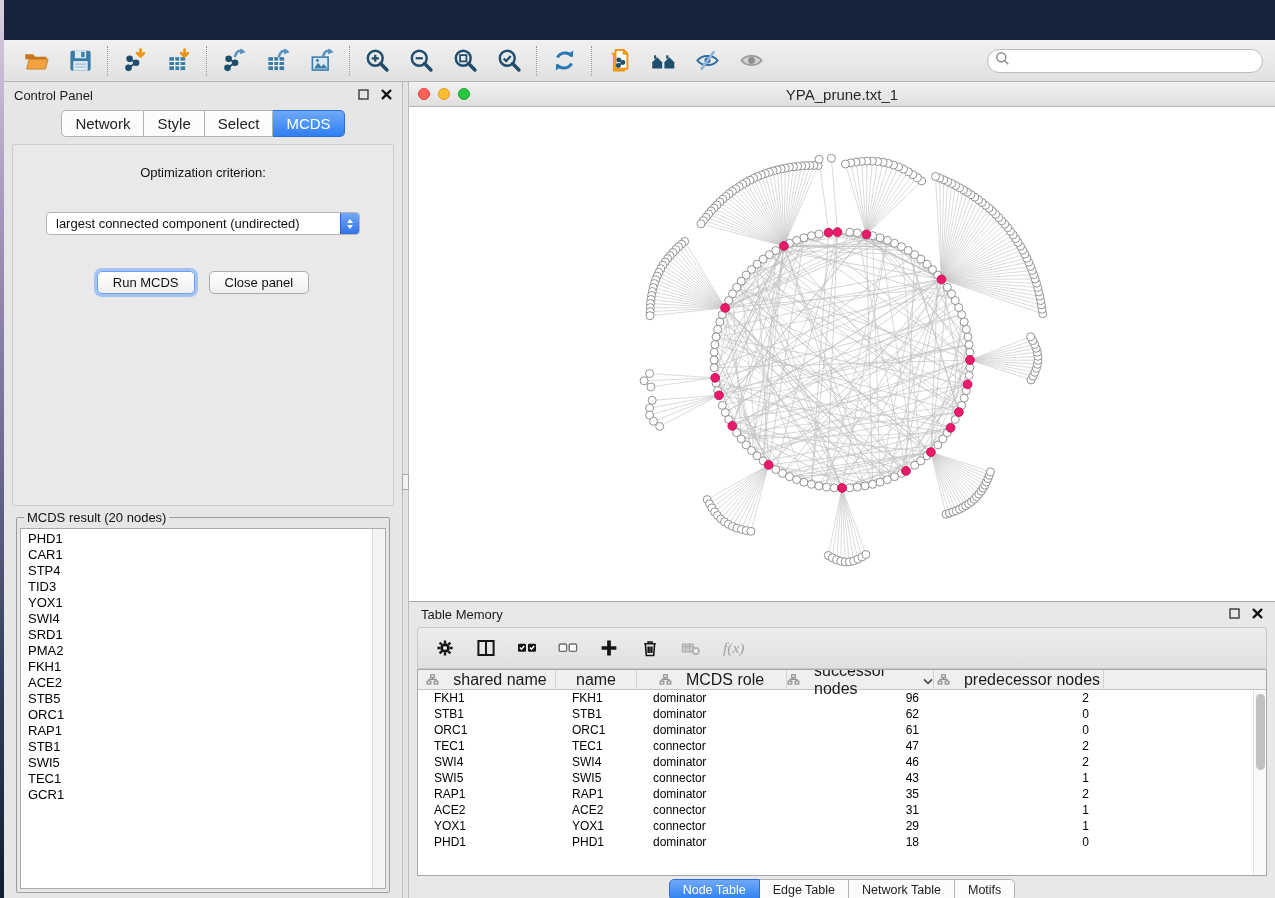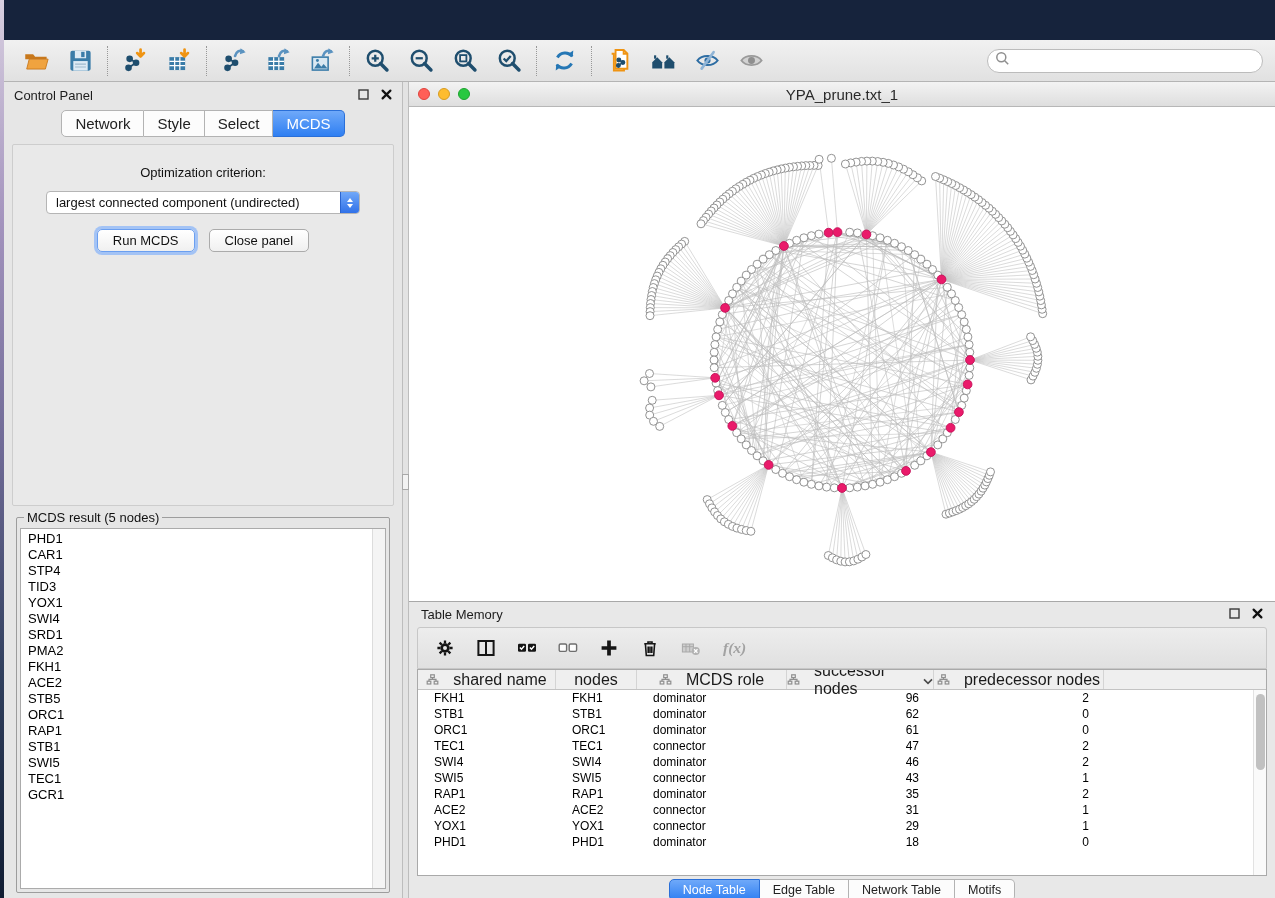--- a/index.html
+++ b/index.html
@@ -25,21 +25,21 @@
   .control-panel { width:398px; flex:none; background:#e6e6e6; display:flex; flex-direction:column; }
   .panel-titlebar { height:26px; display:flex; align-items:center; padding:0 10px; flex:none; }
   .panel-title { font-size:13px; color:#1c1c1c; }
   .panel-ctrls { margin-left:auto; display:flex; gap:12px; align-items:center; }
   .ctab-row { display:flex; justify-content:center; margin-top:2px; flex:none; }
   .ctab { font-size:15px; padding:4px 13px; background:#fcfcfc; border:1px solid #b3b3b3; border-left:none; color:#222; }
   .ctab:first-child { border-left:1px solid #b3b3b3; border-radius:5px 0 0 5px; }
   .ctab:last-child { border-radius:0 5px 5px 0; }
   .ctab.active { background:linear-gradient(#6fa9f9,#2f7ff2); border-color:#2a6fd8; color:#fff; }
   .tab-content { margin:7px 8px 0; background:#e9e9e9; border:1px solid #cdcdcd; border-radius:2px; height:362px;
-    display:flex; flex-direction:column; align-items:center; flex:none; }
+    display:flex; flex-direction:column; align-items:center; flex:none;gap:21px; }
   .opt-label { margin-top:20px; font-size:13px; color:#111; }
   .combo { margin-top:11px; width:314px; height:23px; background:#fff; border:1px solid #b5b5b5; border-radius:4px;
     display:flex; align-items:center; overflow:hidden; }
   .combo-value { flex:1; font-size:13px; padding:0 9px; color:#111; white-space:nowrap; }
   .combo-stepper { width:19px; height:23px; background:linear-gradient(#74abf9,#2e6fe8); border-left:1px solid #2a64cf;
     display:flex; flex-direction:column; align-items:center; justify-content:center; gap:2px; }
   .combo-stepper i { width:0; height:0; border-left:3.5px solid transparent; border-right:3.5px solid transparent; display:block; }
   .chev-up { border-bottom:4px solid #fff; }
   .chev-dn { border-top:4px solid #fff; }
   .btn-row { margin-top:15px; display:flex; gap:14px; }
@@ -68,21 +68,21 @@
   .light.green { background:#28c840; border:1px solid #1ea32f; }
   .net-title { position:absolute; left:0; right:0; text-align:center; font-size:15px; color:#2a2a2a; }
   .net-canvas { flex:1; position:relative; background:#fff; }
   .net-canvas svg { position:absolute; inset:0; width:100%; height:100%; }
 
   
   .table-panel { flex:1; background:#e8e8e8; border-top:1px solid #a8a8a8; display:flex; flex-direction:column; min-height:0; }
   .tp-titlebar { height:24px; flex:none; display:flex; align-items:center; padding:0 12px; }
   .tp-toolbar { margin:1px 8px 0; height:42px; flex:none; background:linear-gradient(#ededed,#e0e0e0);
     border:1px solid #c7c7c7; border-radius:3px 3px 0 0; display:flex; align-items:center; gap:21px; padding:0 17px; }
-  .tp-tbtn { display:flex; align-items:center; justify-content:center;font-weight:bold; }
+  .tp-tbtn { display:flex; align-items:center; justify-content:center; }
   .table-wrap { margin:0 8px; flex:1; background:#fff; border:1px solid #a9a9a9; position:relative; overflow:hidden; min-height:0; }
   .thead { display:flex; height:20px; background:#efefef; border-bottom:1px solid #c3c3c3; }
   .th { display:flex; align-items:center; justify-content:center; gap:14px; border-right:1px solid #d4d4d4;
     font-size:16px; color:#1a1a1a; flex:none; }
   .tr { display:flex; height:16px; align-items:center; font-size:12px; color:#000; }
   .td { flex:none; white-space:nowrap; overflow:hidden; }
   .td.left { padding-left:16px; text-align:left; }
   .td.right { padding-right:15px; text-align:right; }
   .c0 { width:138px; } .c1 { width:81px; } .c2 { width:150px; } .c3 { width:147px; } .c4 { width:170px;align-items:flex-end; }
   .vscroll { position:absolute; right:0; top:20px; bottom:0; width:13px; background:#fafafa; border-left:1px solid #e2e2e2; }
@@ -308,21 +308,21 @@
               <i class="chev-dn"></i>
             </span>
         </div>
         <div class="btn-row">
           <button class="mac-btn focused">Run MCDS</button>
           <button class="mac-btn">Close panel</button>
         </div>
       </div>
 
       <fieldset class="mcds-fieldset">
-        <legend>MCDS result (5 nodes)</legend>
+        <legend>MCDS result (20 nodes)</legend>
         <div class="mcds-list" id="mcds-list">
           <div class="mcds-scroll"></div>
         <div>PHD1</div>
             <div>CAR1</div>
             <div>STP4</div>
             <div>TID3</div>
             <div>YOX1</div>
             <div>SWI4</div>
             <div>SRD1</div>
             <div>PMA2</div>
@@ -1109,21 +1109,21 @@
                     <g fill="none" stroke="#8f8f8f" stroke-width="1.2">
                       <rect x="4.2" y="0.8" width="3.6" height="2.8"></rect>
                       <rect x="0.7" y="7.2" width="3.6" height="2.8"></rect>
                       <rect x="7.7" y="7.2" width="3.6" height="2.8"></rect>
                       <path d="M6 3.6v1.7M2.5 7.2V5.3h7v1.9"></path>
                     </g>
                   </svg></span>
                 <span>shared name</span>
               </div>
               <div class="th c1">
-                <span>nodes</span>
+                <span>name</span>
               </div>
               <div class="th c2">
                 <span><svg width="13" height="11" viewBox="0 0 12 11">
                     <g fill="none" stroke="#8f8f8f" stroke-width="1.2">
                       <rect x="4.2" y="0.8" width="3.6" height="2.8"></rect>
                       <rect x="0.7" y="7.2" width="3.6" height="2.8"></rect>
                       <rect x="7.7" y="7.2" width="3.6" height="2.8"></rect>
                       <path d="M6 3.6v1.7M2.5 7.2V5.3h7v1.9"></path>
                     </g>
                   </svg></span>

